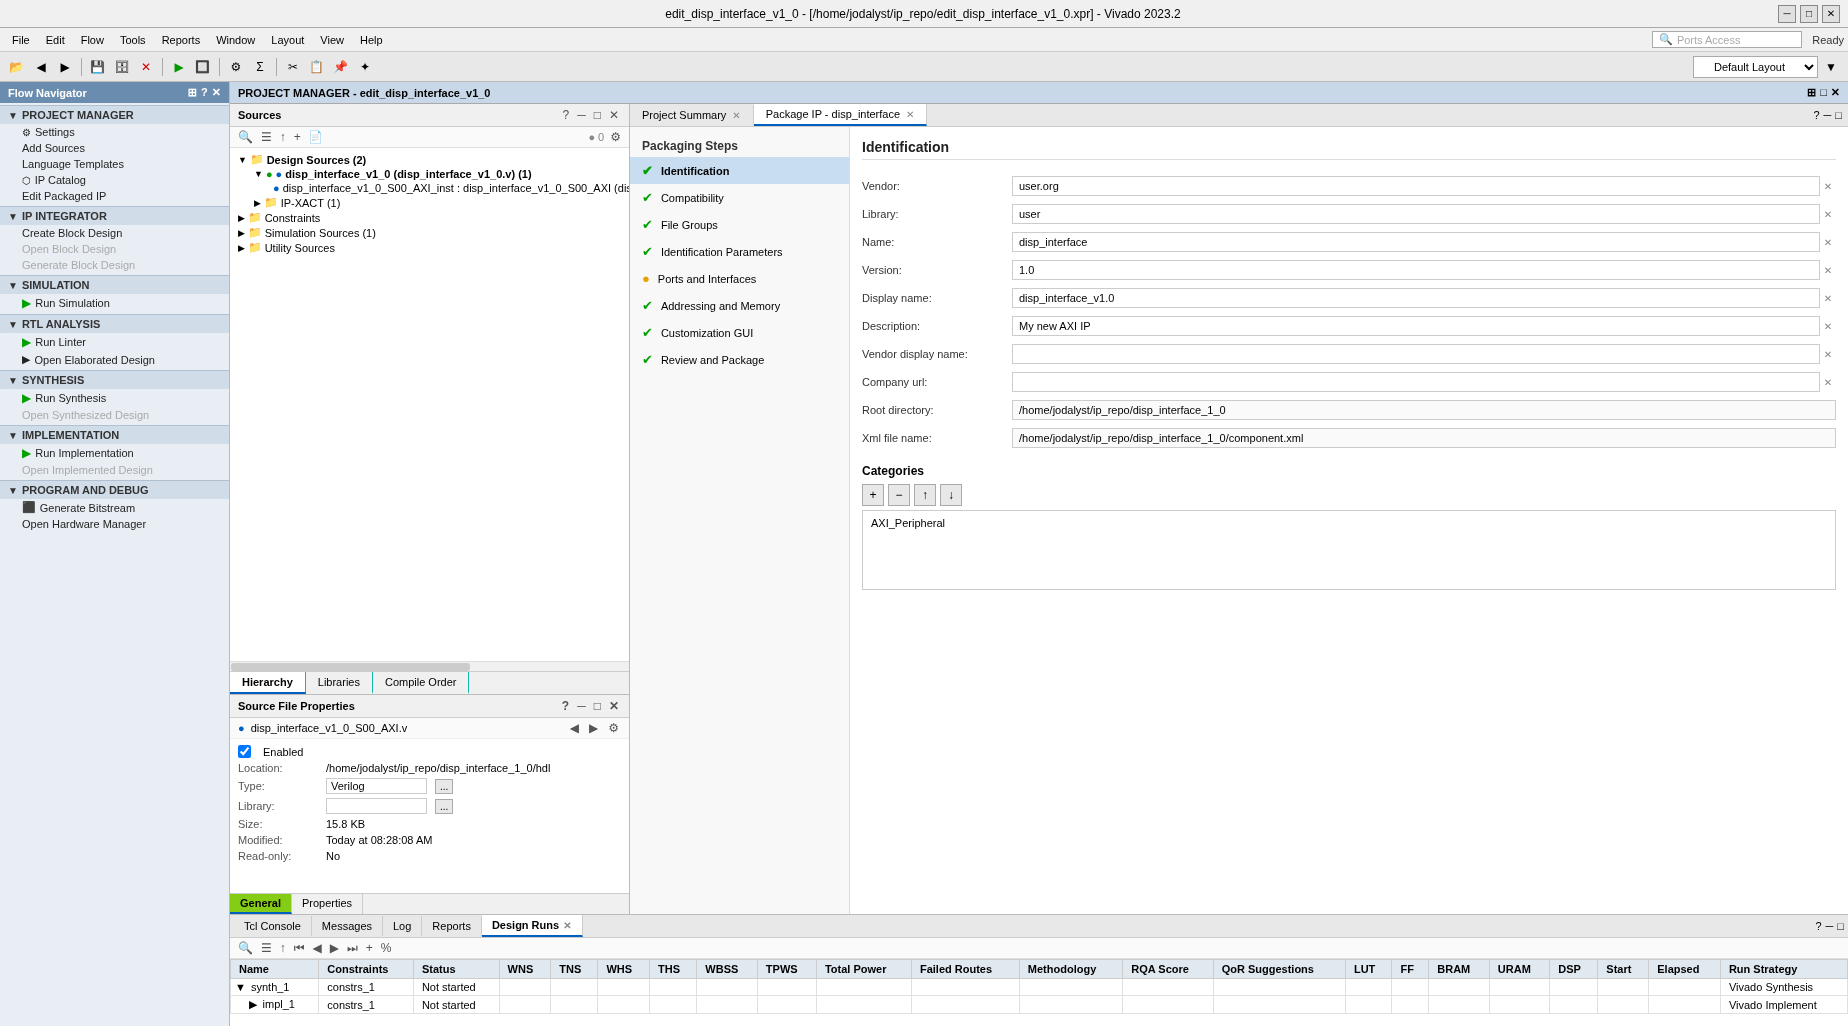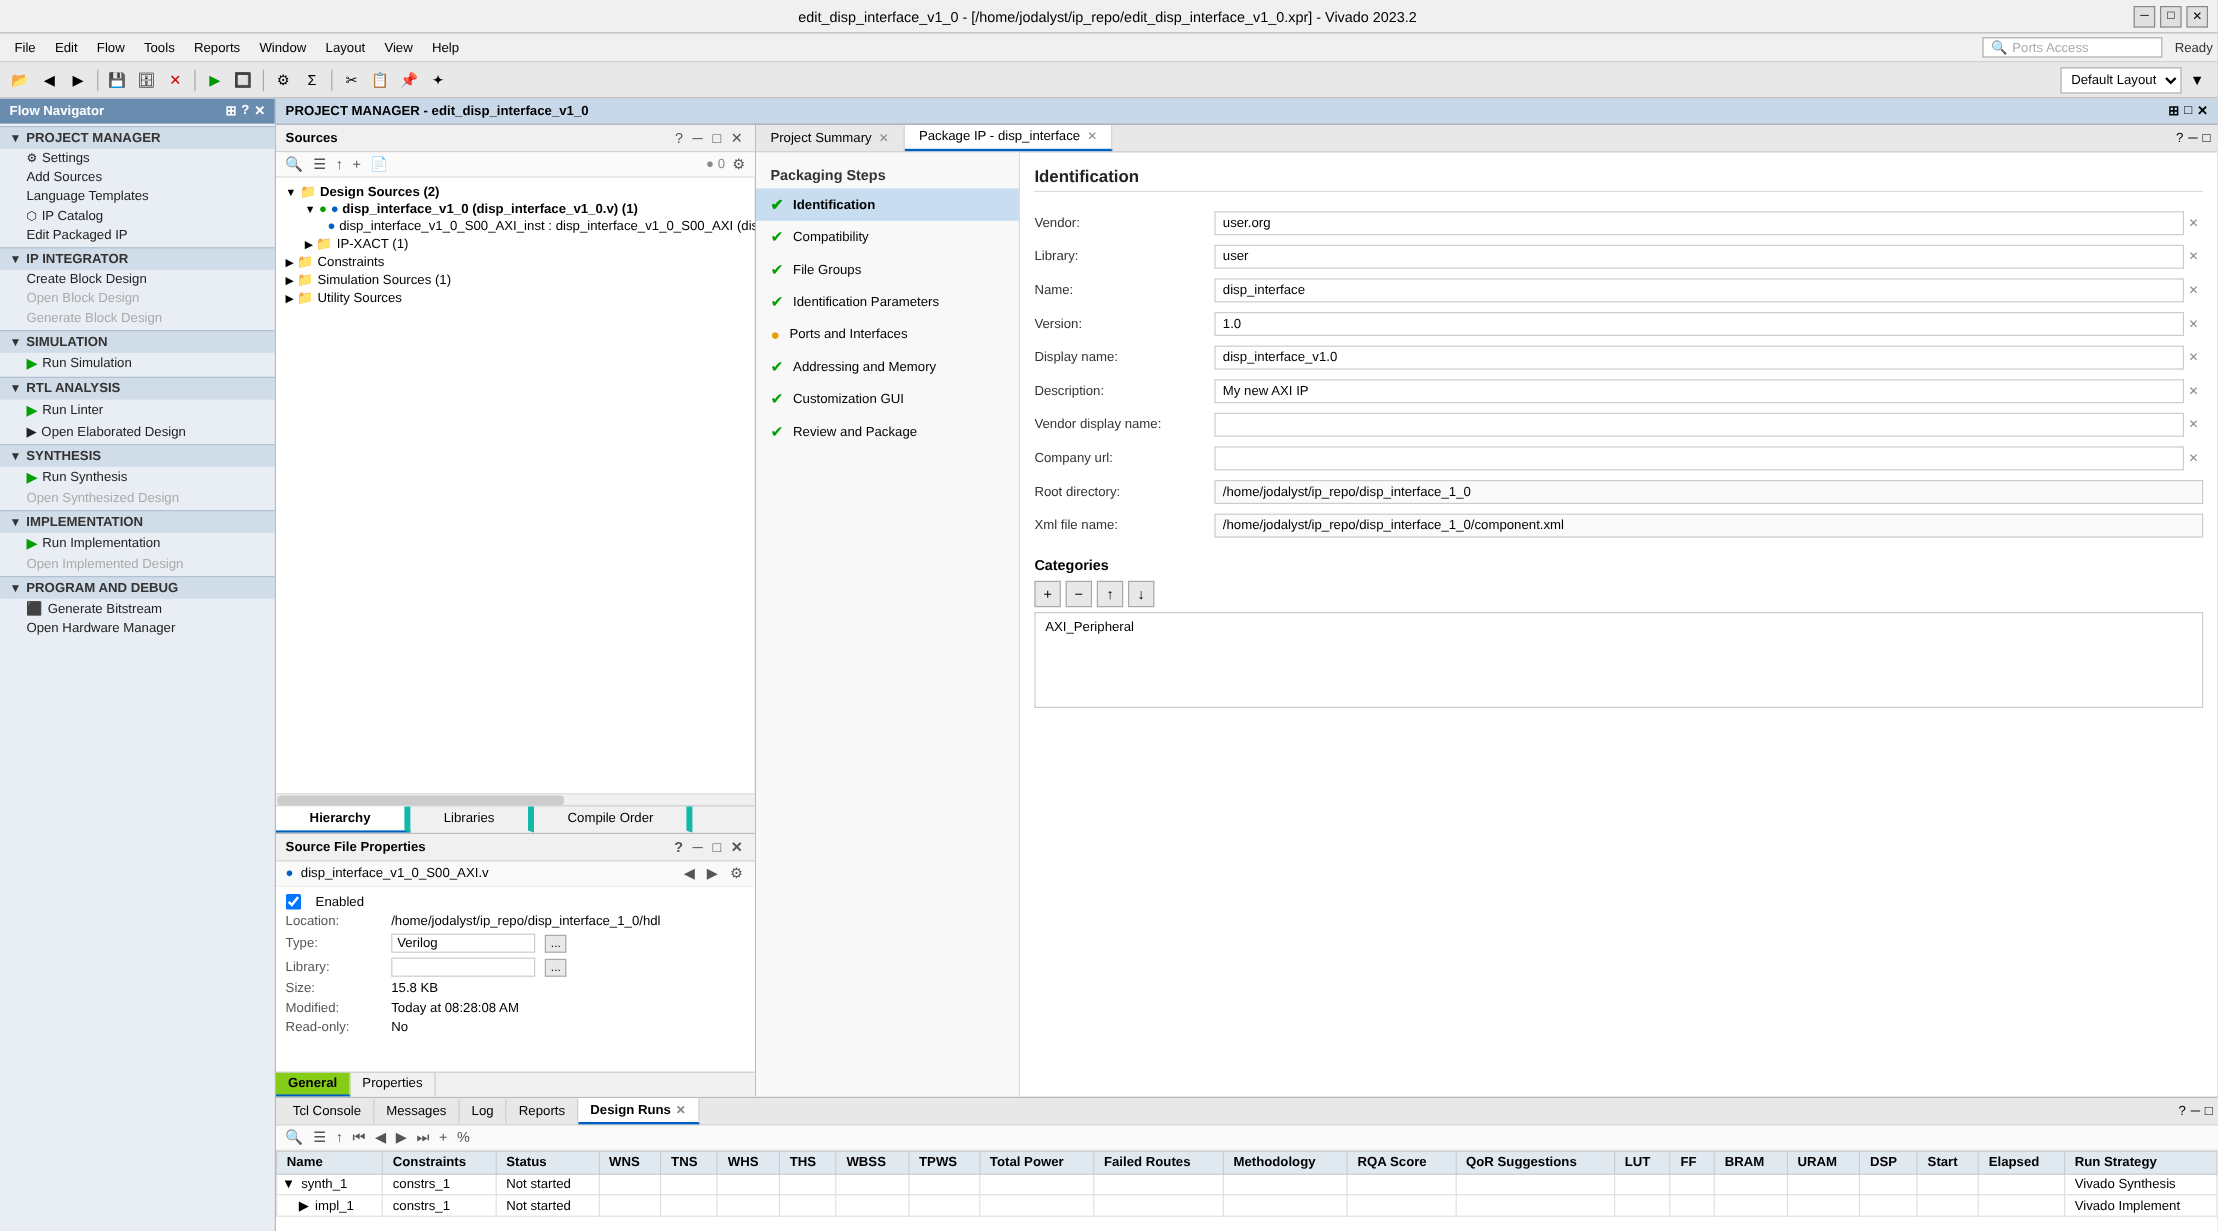--- a/index.html
+++ b/index.html
@@ -14,21 +14,21 @@
     
     .menu-bar { background: #f0f0f0; height: 24px; display: flex; align-items: center; border-bottom: 1px solid #ccc; padding: 0 4px; }
     .menu-item { padding: 2px 8px; cursor: pointer; font-size: 11px; }
     .menu-search { margin-left: auto; display: flex; align-items: center; background: white; border: 1px solid #aaa; padding: 1px 6px; width: 150px; }
     .ready-label { margin-left: 10px; font-size: 11px; color: #333; }
 
     
     .toolbar { background: #e8e8e8; height: 30px; display: flex; align-items: center; padding: 0 6px; border-bottom: 1px solid #bbb; gap: 2px; }
     .toolbar-btn { width: 22px; height: 22px; border: 1px solid transparent; background: transparent; cursor: pointer; display: flex; align-items: center; justify-content: center; font-size: 12px; }
     .toolbar-sep { width: 1px; height: 18px; background: #aaa; margin: 0 3px; }
-    .layout-select { height: 22px; border: 1px solid #aaa; background: white; font-size: 11px; padding: 0 4px; margin-left: auto; }
+    .layout-select { height: 22px; border: 1px solid #aaa; background: white; font-size: 11px; padding: 0 16px; margin-left: auto; }
 
     
     .main-layout { display: flex; height: calc(1026px - 28px - 24px - 30px); }
 
     
     .flow-nav { width: 230px; min-width: 230px; background: #e8eef4; border-right: 1px solid #bbb; display: flex; flex-direction: column; overflow-y: auto; }
     .flow-nav-header { background: #6a8caf; color: white; padding: 4px 8px; font-size: 11px; font-weight: bold; display: flex; align-items: center; justify-content: space-between; }
     .flow-nav-header-controls { display: flex; gap: 4px; }
     .flow-nav-header-btn { color: white; cursor: pointer; font-size: 11px; }
     .nav-section { margin-top: 2px; }
@@ -60,32 +60,32 @@
     .tree-item { display: flex; align-items: center; padding: 1px 4px; cursor: pointer; font-size: 11px; gap: 3px; white-space: nowrap; }
     .tree-arrow { font-size: 9px; cursor: pointer; }
     .tree-text { font-size: 11px; }
     .tree-text.bold { font-weight: bold; }
     .dot-green { color: #00a000; }
     .dot-blue { color: #0060c0; }
     .folder-icon { color: #e8a020; }
 
     
     .tab-bar { display: flex; border-top: 1px solid #ccc; background: #f0f0f0; }
-    .tab { padding: 4px 28px; cursor: pointer; font-size: 11px; border-right: 5px solid #14b8a6; border-bottom: 2px solid transparent; }
+    .tab { padding: 4px 12px; cursor: pointer; font-size: 11px; border-right: 1px solid #14b8a6; border-bottom: 2px solid transparent; }
     .tab.active { background: white; border-bottom-color: #0060c0; font-weight: bold; }
 
     
     .sfp-panel { height: 220px; border-top: 1px solid #bbb; display: flex; flex-direction: column; background: white; }
     .sfp-header { background: #f0f0f0; padding: 4px 8px; display: flex; align-items: center; justify-content: space-between; border-bottom: 1px solid #ccc; font-weight: bold; font-size: 11px; }
     .sfp-file-bar { display: flex; align-items: center; padding: 3px 8px; border-bottom: 1px solid #eee; gap: 6px; font-size: 11px; background: #fafafa; }
     .sfp-content { flex: 1; overflow: auto; padding: 4px 8px; }
     .sfp-row { display: flex; align-items: center; padding: 2px 0; font-size: 11px; gap: 8px; }
     .sfp-label { width: 80px; color: #555; flex-shrink: 0; }
     .sfp-value { flex: 1; }
-    .sfp-input { border: 1px solid #ccc; background: white; padding: 1px 4px; font-size: 11px; width: 120px; }
+    .sfp-input { border: 1px solid #ccc; background: white; padding: 1px 4px; font-size: 11px; width: 101px; }
     .sfp-input-btn { border: 1px solid #aaa; background: #e8e8e8; padding: 1px 4px; cursor: pointer; font-size: 10px; }
     .checkbox { margin-right: 4px; }
     .sfp-tab-bar { display: flex; border-top: 1px solid #ccc; background: #f0f0f0; }
     .sfp-tab { padding: 3px 10px; cursor: pointer; font-size: 11px; border-right: 1px solid #ccc; }
     .sfp-tab.active { background: #84cc16; font-weight: bold; border-bottom: 2px solid #0060c0; }
 
     
     .right-panel { flex: 1; display: flex; flex-direction: column; overflow: hidden; background: white; }
     .tab-header-row { display: flex; align-items: center; background: #e8e8e8; border-bottom: 1px solid #ccc; }
     .doc-tab { display: flex; align-items: center; padding: 4px 12px; cursor: pointer; font-size: 11px; border-right: 1px solid #ccc; gap: 6px; }

